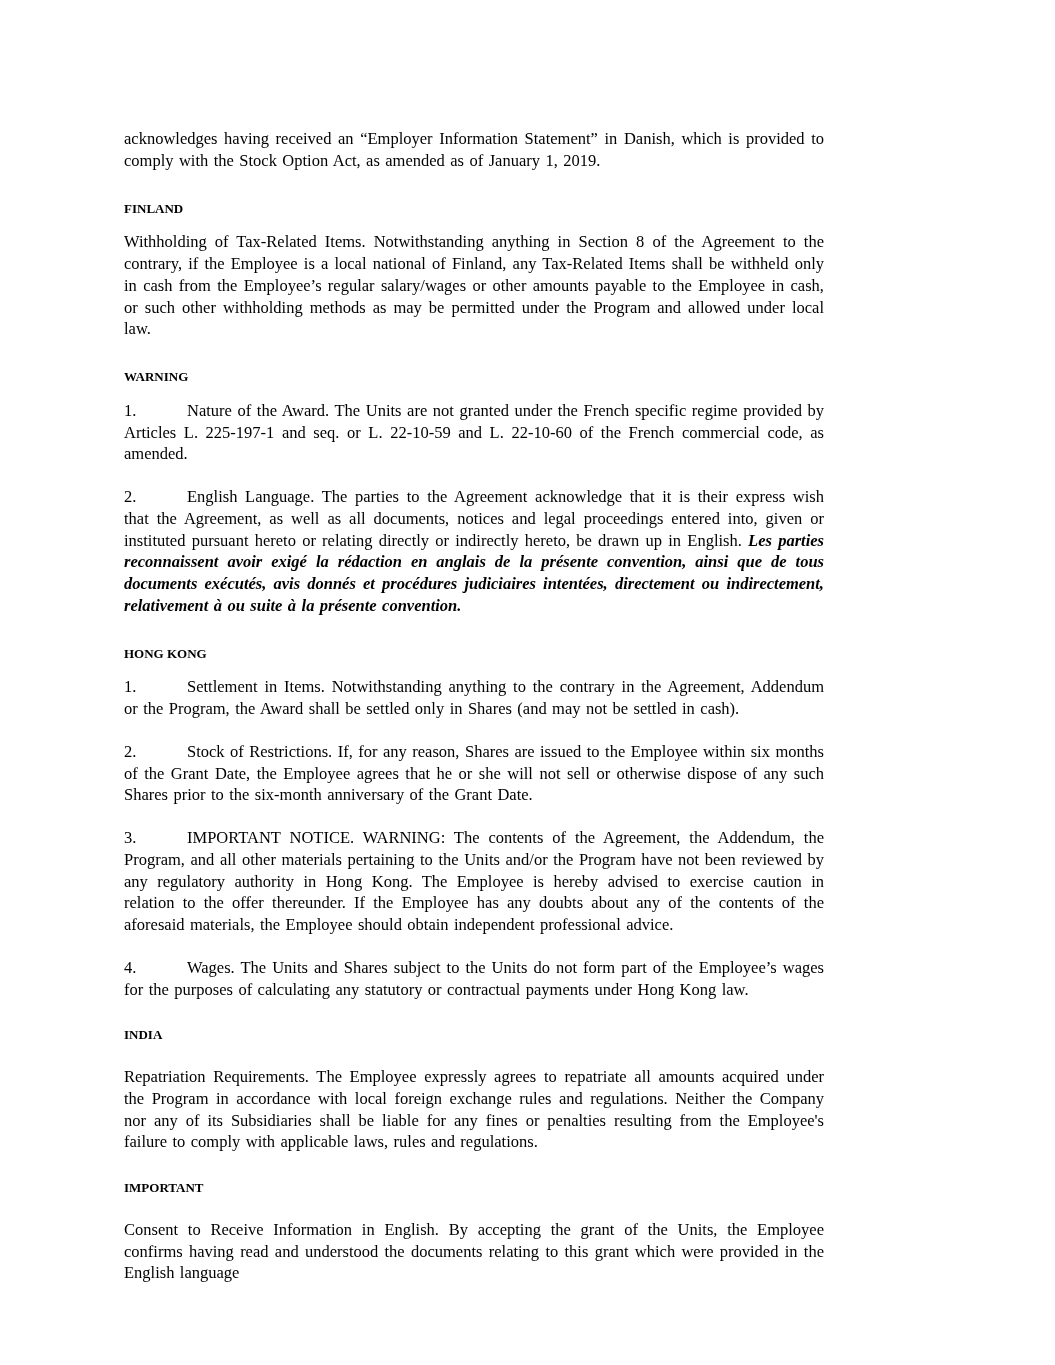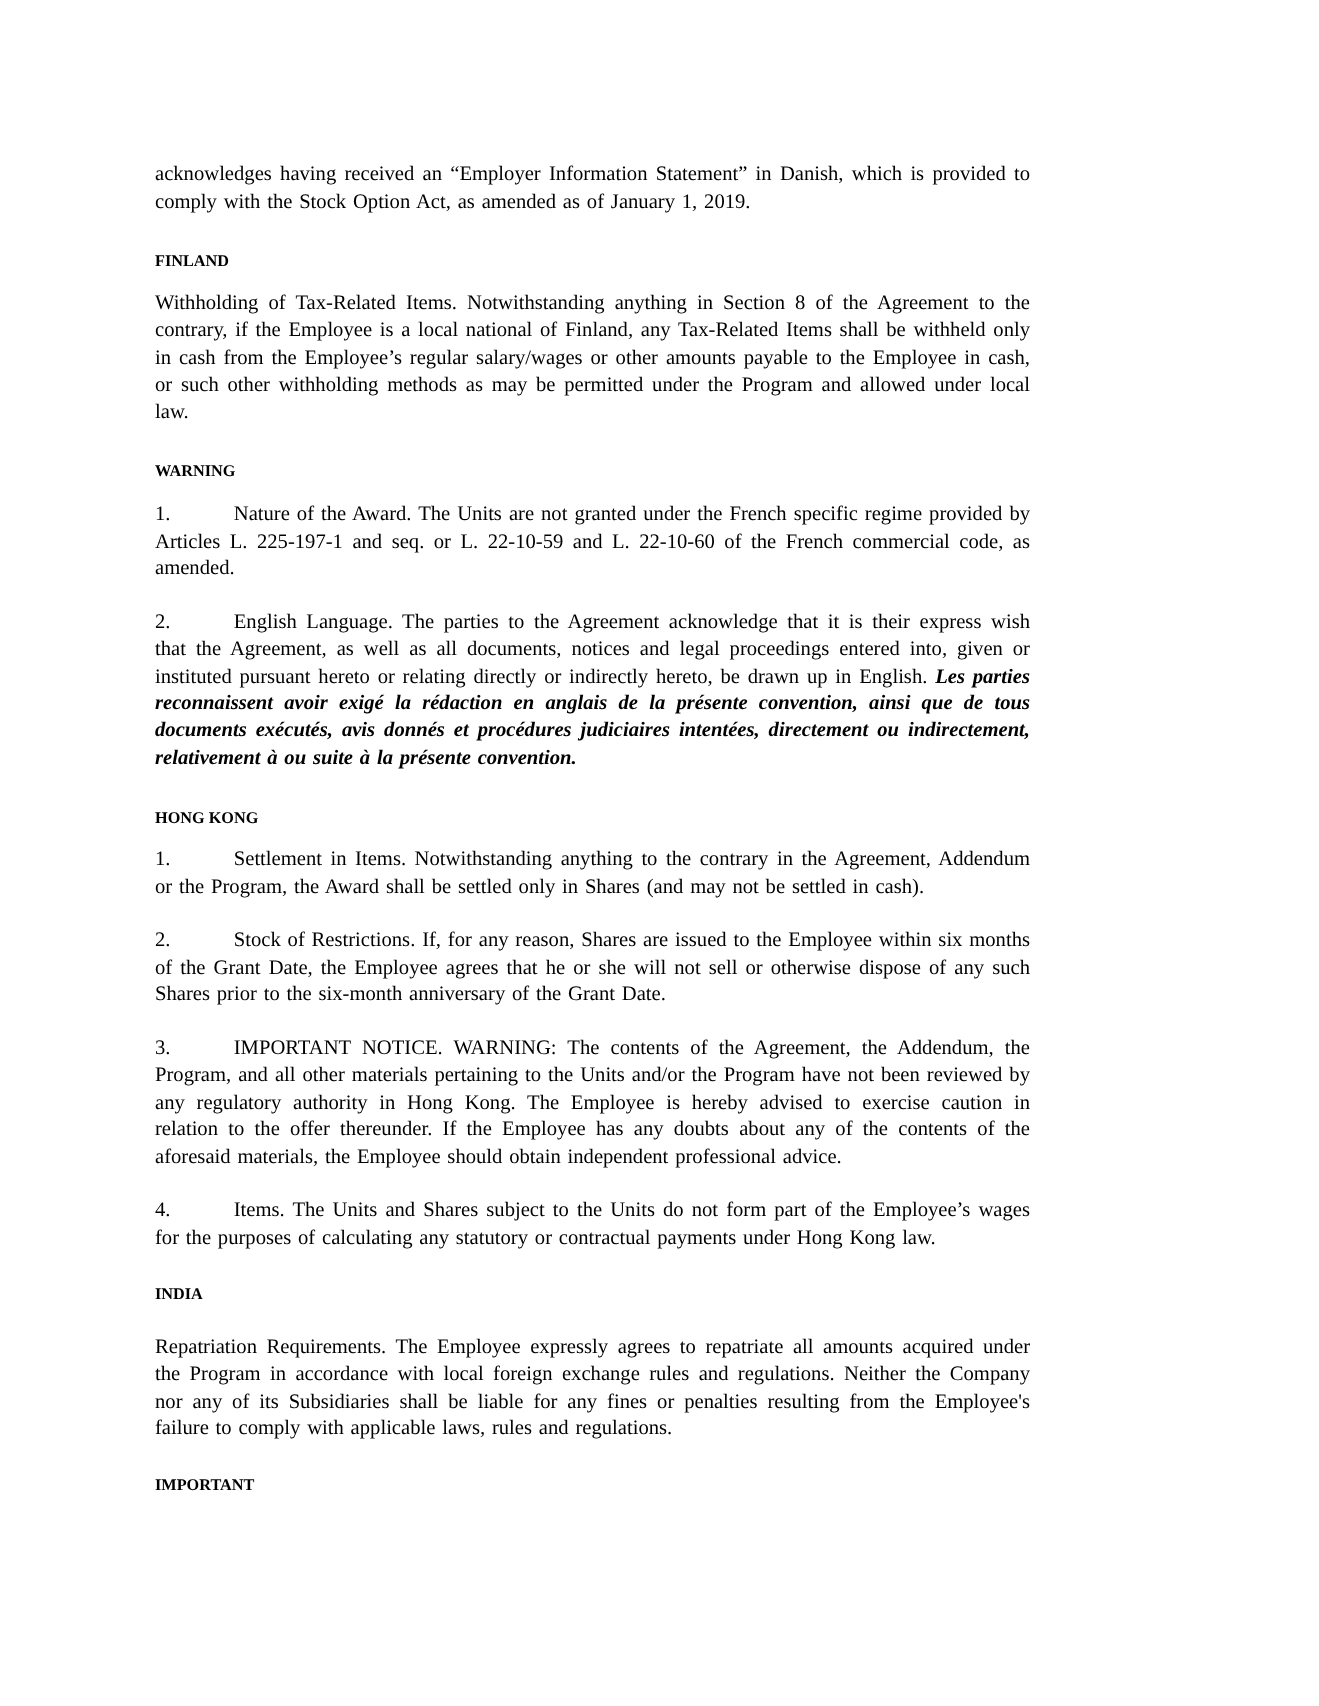--- a/index.html
+++ b/index.html
@@ -57,18 +57,19 @@
       <p class="para"><span class="run-n">acknowledges having received an “Employer Information Statement” in Danish, which is provided to comply with the Stock Option Act, as amended as of January 1, 2019.</span></p>
       <h2 class="heading">FINLAND</h2>
       <p class="para"><span class="run-u">Withholding of Tax-Related Items</span><span class="run-n">. Notwithstanding anything in Section 8 of the Agreement to the contrary, if the Employee is a local national of Finland, any Tax-Related Items shall be withheld only in cash from the Employee’s regular salary/wages or other amounts payable to the Employee in cash, or such other withholding methods as may be permitted under the Program and allowed under local law.</span></p>
       <h2 class="heading">WARNING</h2>
       <p class="para"><span class="num">1.</span><span class="run-u">Nature of the Award</span><span class="run-n">.  The Units are not granted under the French specific regime provided by Articles L. 225-197-1 and seq. or L. 22-10-59 and L. 22-10-60 of the French commercial code, as amended.</span></p>
       <p class="para"><span class="num">2.</span><span class="run-u">English Language</span><span class="run-n">.  The parties to the Agreement acknowledge that it is their express wish that the Agreement, as well as all documents, notices and legal proceedings entered into, given or instituted pursuant hereto or relating directly or indirectly hereto, be drawn up in English.  </span><span class="run-bi">Les parties reconnaissent avoir exigé la rédaction en anglais de la présente convention, ainsi que de tous documents exécutés, avis donnés et procédures judiciaires intentées, directement ou indirectement, relativement à ou suite à la présente convention.</span></p>
       <h2 class="heading">HONG KONG</h2>
       <p class="para"><span class="num">1.</span><span class="run-u">Settlement in Items</span><span class="run-n">.  Notwithstanding anything to the contrary in the Agreement, Addendum or the Program, the Award shall be settled only in Shares (and may not be settled in cash).</span></p>
       <p class="para"><span class="num">2.</span><span class="run-u">Stock of Restrictions</span><span class="run-n">.  If, for any reason, Shares are issued to the Employee within six months of the Grant Date, the Employee agrees that he or she will not sell or otherwise dispose of any such Shares prior to the six-month anniversary of the Grant Date.</span></p>
       <p class="para"><span class="num">3.</span><span class="run-u">IMPORTANT NOTICE</span><span class="run-n">.   WARNING: The contents of the Agreement, the Addendum, the Program, and all other materials pertaining to the Units and/or the Program have not been reviewed by any regulatory authority in Hong Kong.  The Employee is hereby advised to exercise caution in relation to the offer thereunder.  If the Employee has any doubts about any of the contents of the aforesaid materials, the Employee should obtain independent professional advice.</span></p>
-      <p class="para"><span class="num">4.</span><span class="run-u">Items</span><span class="run-n">.  The Units and Shares subject to the Units do not form part of the Employee’s wages for the purposes of calculating any statutory or contractual payments under Hong Kong law.</span></p>
+      <p class="para"><span class="num">4.</span><span class="run-u">Wages</span><span class="run-n">.  The Units and Shares subject to the Units do not form part of the Employee’s wages for the purposes of calculating any statutory or contractual payments under Hong Kong law.</span></p>
       <h2 class="heading spacious">INDIA</h2>
       <p class="para"><span class="run-u">Repatriation Requirements</span><span class="run-n">. The Employee expressly agrees to repatriate all amounts acquired under the Program in accordance with local foreign exchange rules and regulations. Neither the Company nor any of its Subsidiaries shall be liable for any fines or penalties resulting from the Employee's failure to comply with applicable laws, rules and regulations.</span></p>
       <h2 class="heading spacious">IMPORTANT</h2>
+      <p class="para"><span class="run-u">Consent to Receive Information in English</span><span class="run-n">.  By accepting the grant of the Units, the Employee confirms having read and understood the documents relating to this grant which were provided in the English language</span></p>
     </div>
 </main>
 
 </body></html>

